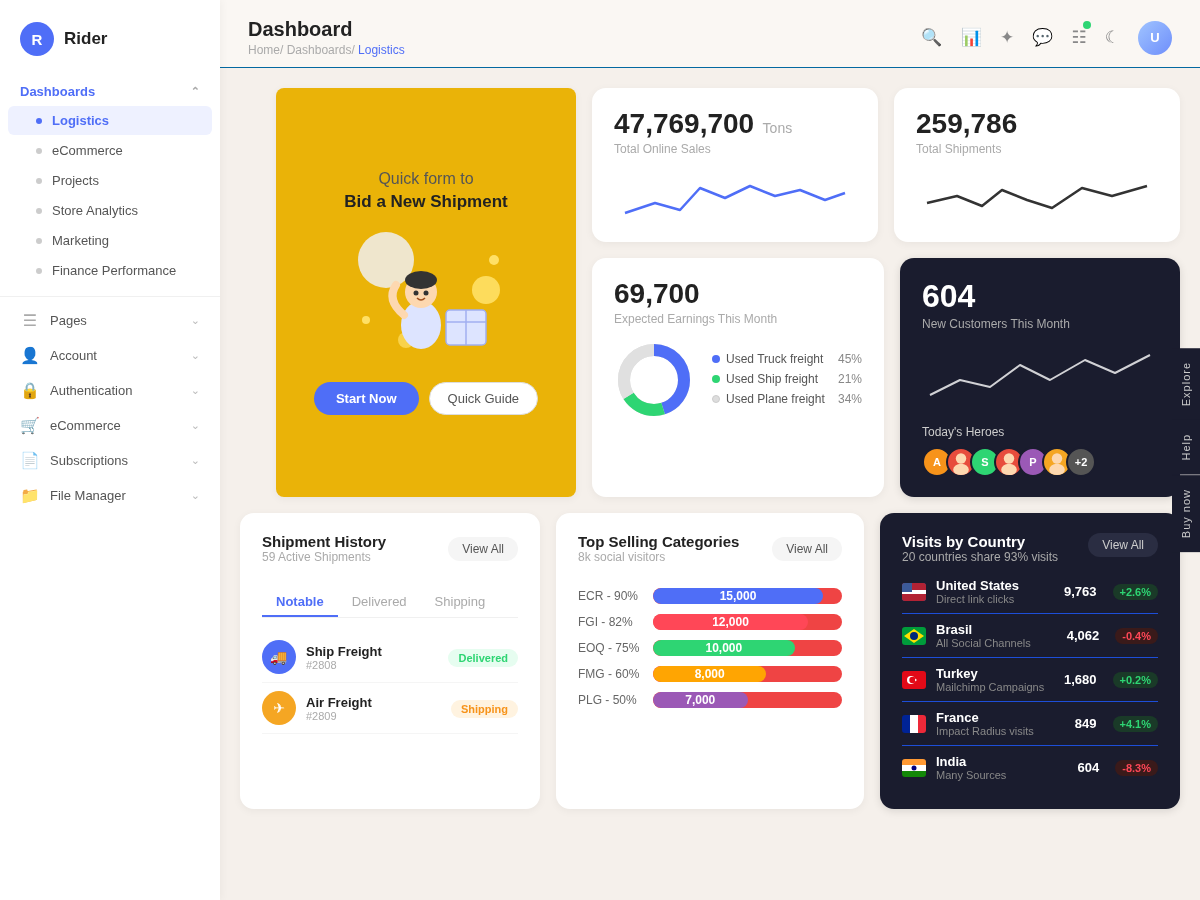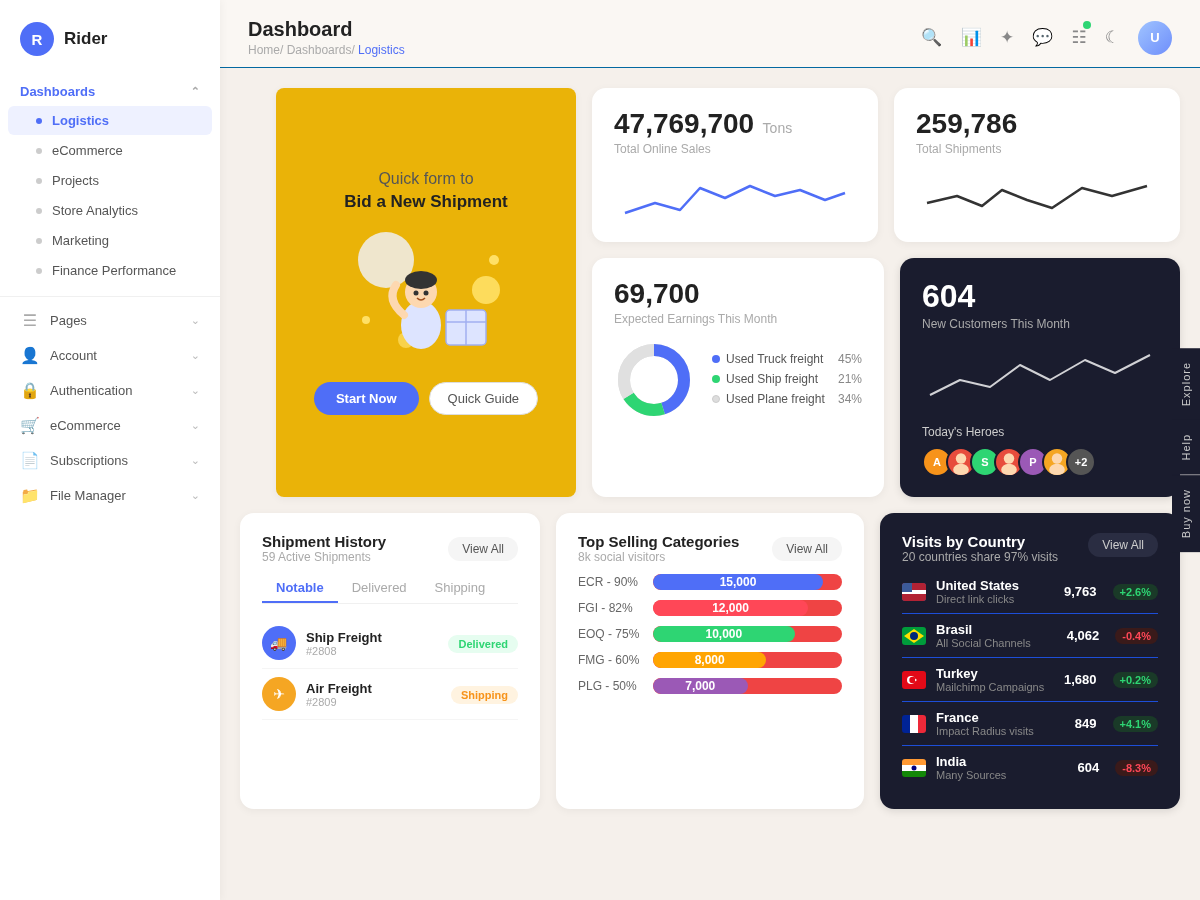--- a/index.html
+++ b/index.html
@@ -202,21 +202,21 @@
 
     
     .shipment-card {
       flex: 0 0 300px;
       min-width: 300px;
       background: #fff;
       border-radius: 14px;
       padding: 20px 22px;
       box-shadow: 0 2px 8px rgba(0,0,0,0.05);
     }
-    .card-header { display: flex; align-items: center; justify-content: space-between; margin-bottom: 10px; }
+    .card-header { display: flex; align-items: center; justify-content: space-between; margin-bottom: 24px; }
     .card-title { font-size: 15px; font-weight: 700; color: #222; }
     .card-subtitle { font-size: 12px; color: #aaa; }
     .view-all-btn {
       background: #f5f5f5; color: #555; border: none; border-radius: 16px;
       padding: 5px 14px; font-size: 12px; cursor: pointer;
     }
     .tabs { display: flex; gap: 0; margin-bottom: 14px; border-bottom: 1px solid #f0f0f0; }
     .tab-item {
       font-size: 13px; padding: 6px 14px; cursor: pointer; color: #aaa;
       border-bottom: 2px solid transparent;
@@ -635,21 +635,21 @@
                 <div class="bar-fill" style="width:50%;background:#9b59b6;">7,000</div>
               </div>
             </div>
           </div>
         </div>
 
         <div class="visits-card">
           <div class="visits-header">
             <div>
               <div class="visits-title">Visits by Country</div>
-              <div class="visits-subtitle">20 countries share 97% visits</div>
+              <div class="visits-subtitle">20 countries share 93% visits</div>
             </div>
             <button class="view-all-dark">View All</button>
           </div>
 
           <div class="country-item">
             <div style="width:24px;height:18px;border-radius:3px;overflow:hidden;flex-shrink:0;">
               <svg viewBox="0 0 24 18" width="24" height="18">
                   <rect width="24" height="18" fill="#3c5a99"></rect>
                   <rect width="24" height="7" fill="#b22234"></rect>
                   <rect y="7" width="24" height="4" fill="#fff"></rect>

